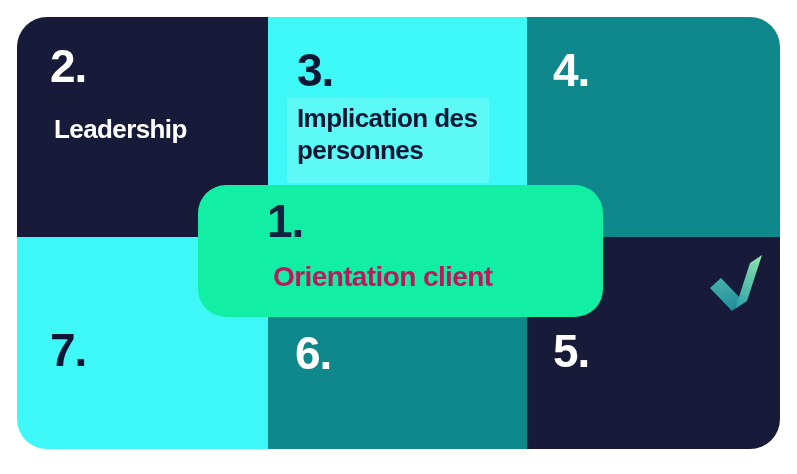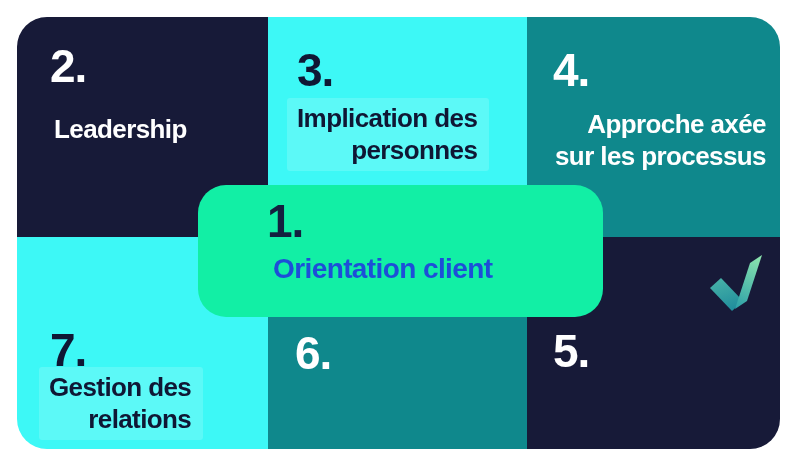--- a/index.html
+++ b/index.html
@@ -19,46 +19,46 @@
   #p3{left:251px;top:0;width:259px;height:220px;}
   #p4{left:510px;top:0;width:253px;height:220px;}
   #p7{left:0;top:220px;width:251px;height:212px;}
   #p6{left:251px;top:220px;width:259px;height:212px;}
   #p5{left:510px;top:220px;width:253px;height:212px;}
   .num{
     position:absolute;font-size:46px;font-weight:700;line-height:1;letter-spacing:-1px;
   }
   .label{
     position:absolute;font-size:26px;font-weight:700;line-height:1.22;
-    letter-spacing:-0.6px;white-space:pre-line;text-align:right;
+    letter-spacing:-0.6px;white-space:pre-line;
   }
   .light{color:#FFFFFF;}
   .dark{color:#0F1734;}
   .band{
     background:rgba(255,255,255,0.16);
-    padding:5px 12px 5px 10px;border-radius:3px;
+    padding:5px 12px 17px 10px;border-radius:3px;
   }
   #p2 .num{left:33px;top:26px;}
   #p2 .label{left:37px;top:97px;}
   #p3 .num{left:29px;top:30px;}
   #p3 .label{left:19px;top:81px;}
   #p4 .num{left:26px;top:30px;}
   #p4 .label{left:28px;top:92px;}
   #p7 .num{left:33px;top:90px;}
   #p7 .label{left:22px;top:130px;}
   #p6 .num{left:27px;top:93px;}
   #p6 .label{left:29px;top:140px;font-size:23px;}
   #p5 .num{left:26px;top:91px;}
   #p5 .label{left:26px;top:135px;}
   .center-box{
     position:absolute;left:181px;top:168px;width:405px;height:132px;
     background:#12EFA5;border-radius:28px;
   }
   .center-box .num{left:69px;top:13px;color:#13203F;}
-  .center-box .label{left:75px;top:67px;font-size:28px;color:#1d4ed8;}
+  .center-box .label{left:75px;top:75px;font-size:28px;color:#be185d;}
   .check{position:absolute;left:683px;top:233px;}
 </style>
 </head>
 <body>
 
 <div class="stage">
   <div class="card">
 
     <div class="panel bg-navy" id="p2">
       <div class="num light">2.</div>
@@ -66,28 +66,24 @@
     </div>
 
     <div class="panel bg-cyan" id="p3">
       <div class="num dark">3.</div>
       <div class="label dark band">Implication des
 personnes</div>
     </div>
 
     <div class="panel bg-teal" id="p4">
       <div class="num light">4.</div>
-      <div class="label light">Approche axée
-sur les processus</div>
     </div>
 
     <div class="panel bg-cyan" id="p7">
       <div class="num dark">7.</div>
-      <div class="label dark band">Gestion des
-relations</div>
     </div>
 
     <div class="panel bg-teal" id="p6">
       <div class="num light">6.</div>
     </div>
 
     <div class="panel bg-navy" id="p5">
       <div class="num light">5.</div>
     </div>
 

